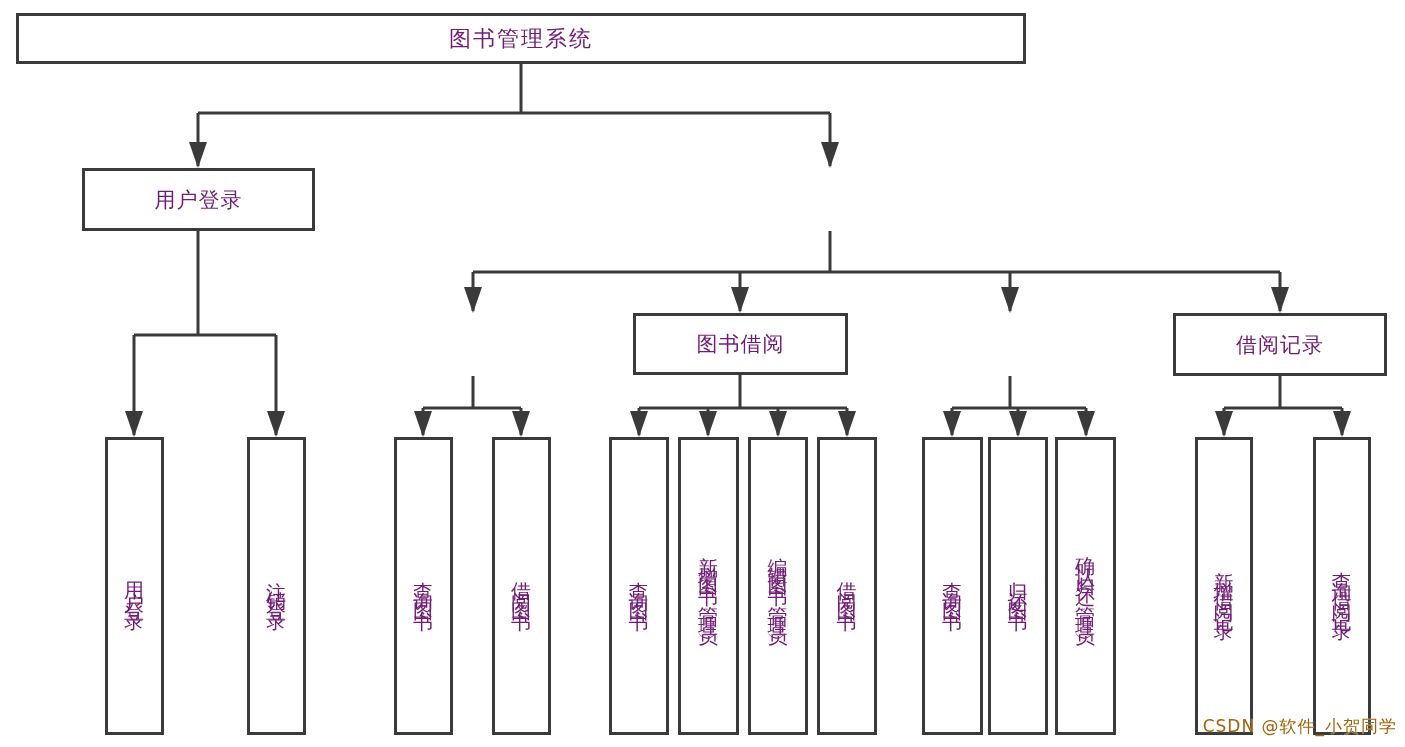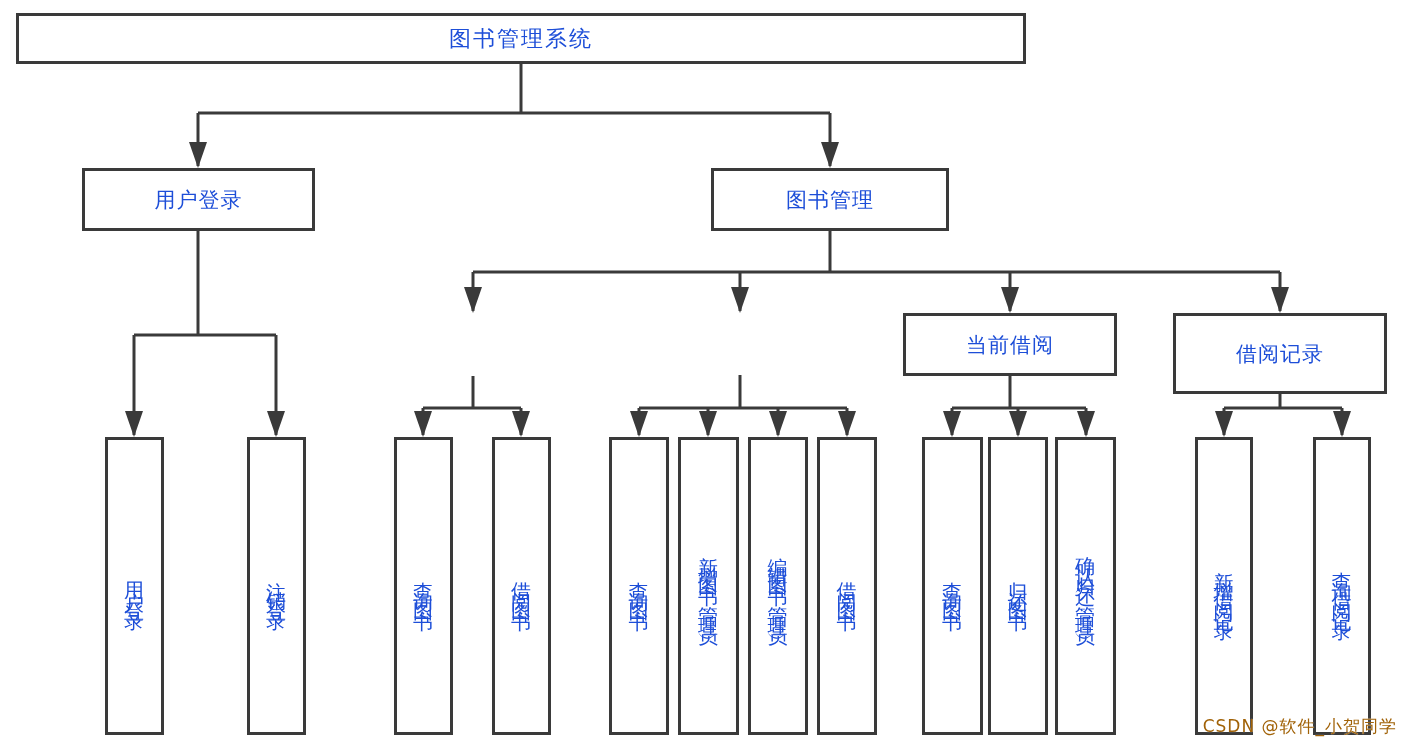--- a/index.html
+++ b/index.html
@@ -24,21 +24,21 @@
     height: 747px;
   }
   .box {
     position: absolute;
     box-sizing: border-box;
     border: 3px solid #3a3a3a;
     background: #ffffff;
     display: flex;
     align-items: center;
     justify-content: center;
-    color: #1d4ed8;
+    color: #701a75;
   }
   .hlabel {
     font-size: 21px;
     letter-spacing: 1px;
     white-space: nowrap;
   }
   .rootlabel {
     font-size: 22px;
     letter-spacing: 2px;
   }
@@ -135,28 +135,25 @@
     </g>
   </svg>
 
   <div class="box" style="left:16px; top:13px; width:1010px; height:51px;">
     <span class="hlabel rootlabel">图书管理系统</span>
   </div>
 
   <div class="box" style="left:82px; top:168px; width:233px; height:63px;">
     <span class="hlabel">用户登录</span>
   </div>
-  <div class="box" style="left:711px; top:168px; width:238px; height:63px;">
-    <span class="hlabel">图书管理</span>
-  </div>
-
-  <div class="box" style="left:903px; top:313px; width:214px; height:63px;">
-    <span class="hlabel">当前借阅</span>
-  </div>
-  <div class="box" style="left:1173px; top:313px; width:214px; height:81px;">
+
+  <div class="box" style="left:633px; top:313px; width:215px; height:62px;">
+    <span class="hlabel">图书借阅</span>
+  </div>
+  <div class="box" style="left:1173px; top:313px; width:214px; height:63px;">
     <span class="hlabel">借阅记录</span>
   </div>
 
   <div class="box vbox" style="left:105px;">
     <span class="vlabel">用户登录</span>
   </div>
   <div class="box vbox" style="left:247px;">
     <span class="vlabel">注销登录</span>
   </div>
 

